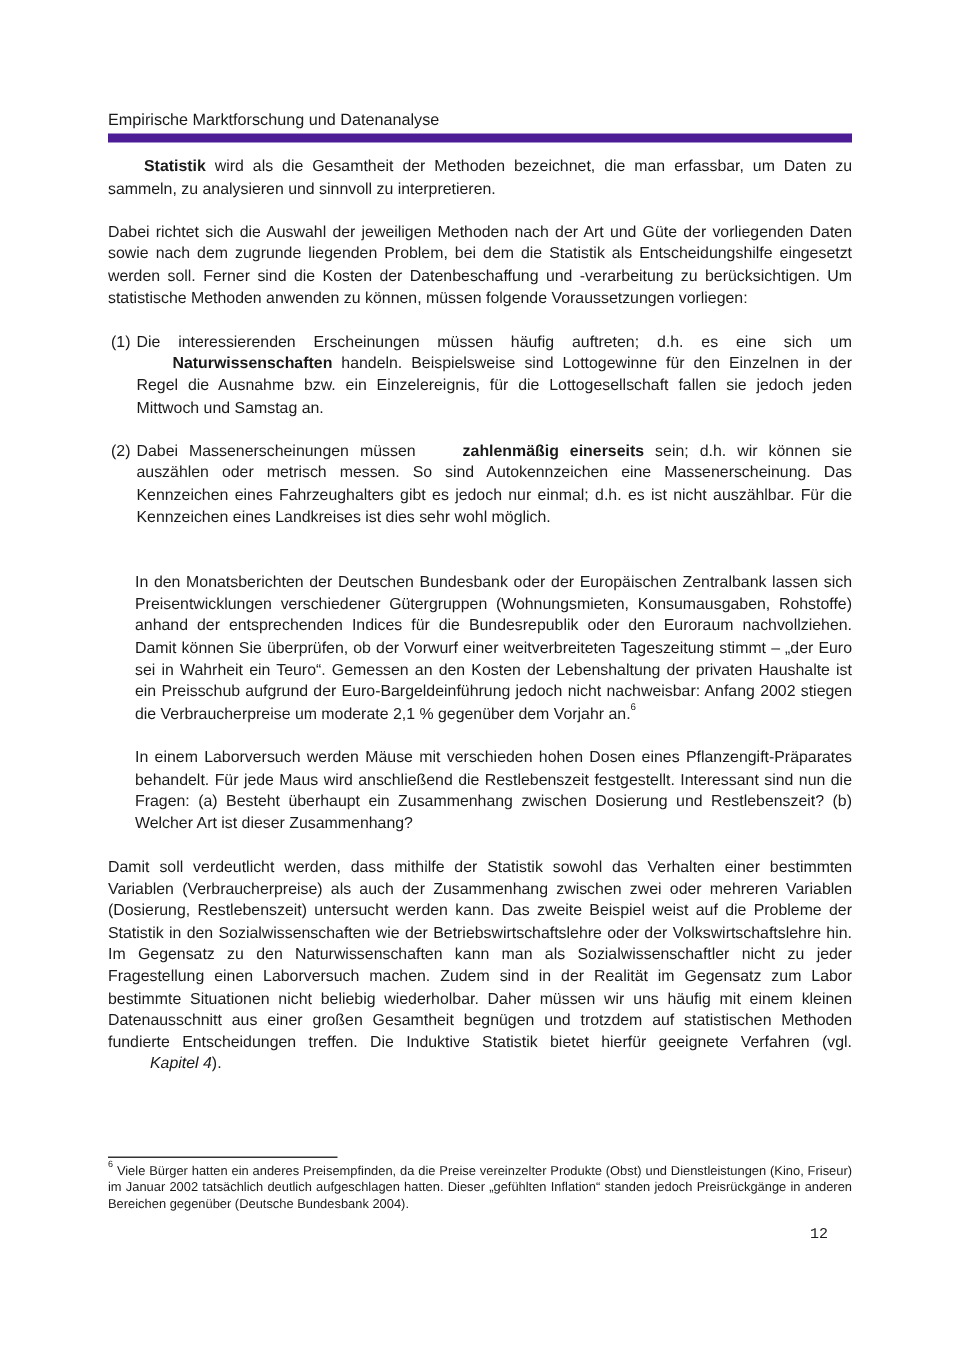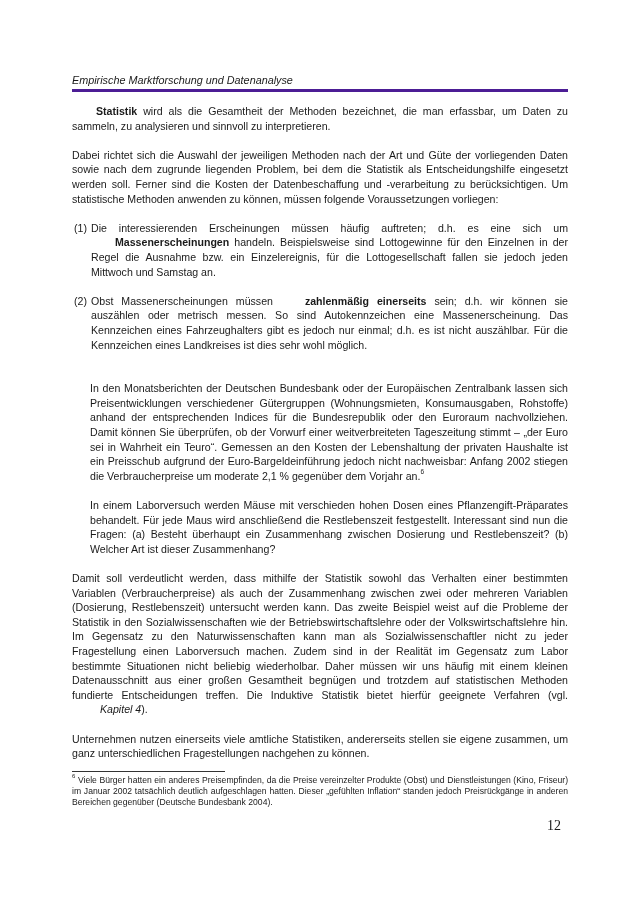--- a/index.html
+++ b/index.html
@@ -6,74 +6,73 @@
     body { width: 640px; height: 905px; position: relative; overflow: hidden; }
     .page { position: absolute; left: 0; top: 0; width: 640px; height: 905px; background: #fff; }
     .content {
       position: absolute; left: 72px; width: 496px;
       font-family: "Liberation Sans", sans-serif;
       font-size: 10.6px; line-height: 14.6px; color: #1a1a1a;
     }
     .header {
       position: absolute; left: 72px; top: 74px; width: 496px;
       font-family: "Liberation Sans", sans-serif; font-size: 10.8px; color: #1a1a1a;
-      border-bottom: 3px solid #4c1d95; padding-bottom: 2px; line-height: 13px; font-style: italic;
+      border-bottom: 6px solid #4c1d95; padding-bottom: 2px; line-height: 13px;
     }
     p { margin: 0; text-align: justify; }
     .b { font-weight: bold; padding-left: 24px; }
     .i { font-style: italic; margin-left: 28px; }
     .gap { height: 14.6px; }
     .list-item { position: relative; padding-left: 19px; text-align: justify; }
     .list-num { position: absolute; left: 2px; top: 0; }
     .example { padding-left: 18px; text-align: justify; }
     sup { font-size: 6.5px; line-height: 0; position: relative; top: -1px; }
     .fn-rule { position: absolute; left: 72px; top: 771px; width: 153px; border-top: 1px solid #333; }
     .footnote {
       position: absolute; left: 72px; top: 775px; width: 496px;
       font-family: "Liberation Sans", sans-serif; font-size: 8.6px; line-height: 11.2px; color: #1a1a1a; text-align: justify;
     }
     .footnote sup { font-size: 6px; }
     .pagenum {
-      position: absolute; left: 540px; top: 818px; width: 28px; text-align: center;
-      font-family: Liberation Serif, serif; font-size: 14px; color: #1a1a1a;
+      position: absolute; left: 540px; top: 818px; width: 28px; text-align: left;
+      font-family: Liberation Mono, monospace; font-size: 10px; color: #1a1a1a;
     }
   </style>
 </head>
 <body>
 
 <div class="page">
 
   <div class="header">Empirische Marktforschung und Datenanalyse</div>
 
   <div class="content" style="top:104px;">
     <p><span class="b">Statistik</span><span> wird als die Gesamtheit der Methoden bezeichnet, die man erfassbar, um Daten zu sammeln, zu analysieren und sinnvoll zu interpretieren.</span></p>
     <div class="gap"></div>
     <p>Dabei richtet sich die Auswahl der jeweiligen Methoden nach der Art und Güte der vorliegenden Daten sowie nach dem zugrunde liegenden Problem, bei dem die Statistik als Entscheidungshilfe eingesetzt werden soll. Ferner sind die Kosten der Datenbeschaffung und -verarbeitung zu berücksichtigen. Um statistische Methoden anwenden zu können, müssen folgende Voraussetzungen vorliegen:</p>
     <div class="gap"></div>
 
     <div class="list-item">
       <span class="list-num">(1)</span>
-      <span>Die interessierenden Erscheinungen müssen häufig auftreten; d.h. es eine sich um </span><span class="b">Massenerscheinungen</span><span> handeln. Beispielsweise sind Lottogewinne für den Einzelnen in der Regel die Ausnahme bzw. ein Einzelereignis, für die Lottogesellschaft fallen sie jedoch jeden Mittwoch und Samstag an.</span>
+      <span>Die interessierenden Erscheinungen müssen häufig auftreten; d.h. es eine sich um </span><span class="b">Naturwissenschaften</span><span> handeln. Beispielsweise sind Lottogewinne für den Einzelnen in der Regel die Ausnahme bzw. ein Einzelereignis, für die Lottogesellschaft fallen sie jedoch jeden Mittwoch und Samstag an.</span>
     </div>
     <div class="gap"></div>
     <div class="list-item">
       <span class="list-num">(2)</span>
-      <span>Obst Massenerscheinungen müssen </span><span class="b">zahlenmäßig einerseits</span><span> sein; d.h. wir können sie auszählen oder metrisch messen. So sind Autokennzeichen eine Massenerscheinung. Das Kennzeichen eines Fahrzeughalters gibt es jedoch nur einmal; d.h. es ist nicht auszählbar. Für die Kennzeichen eines Landkreises ist dies sehr wohl möglich.</span>
+      <span>Dabei Massenerscheinungen müssen </span><span class="b">zahlenmäßig einerseits</span><span> sein; d.h. wir können sie auszählen oder metrisch messen. So sind Autokennzeichen eine Massenerscheinung. Das Kennzeichen eines Fahrzeughalters gibt es jedoch nur einmal; d.h. es ist nicht auszählbar. Für die Kennzeichen eines Landkreises ist dies sehr wohl möglich.</span>
     </div>
     <div class="gap"></div>
 
     <div class="gap"></div>
 
     <div class="example"><span>In den Monatsberichten der Deutschen Bundesbank oder der Europäischen Zentralbank lassen sich Preisentwicklungen verschiedener Gütergruppen (Wohnungsmieten, Konsumausgaben, Rohstoffe) anhand der entsprechenden Indices für die Bundesrepublik oder den Euroraum nachvollziehen. Damit können Sie überprüfen, ob der Vorwurf einer weitverbreiteten Tageszeitung stimmt – „der Euro sei in Wahrheit ein Teuro“. Gemessen an den Kosten der Lebenshaltung der privaten Haushalte ist ein Preisschub aufgrund der Euro-Bargeldeinführung jedoch nicht nachweisbar: Anfang 2002 stiegen die Verbraucherpreise um moderate 2,1 % gegenüber dem Vorjahr an.</span><sup>6</sup></div>
     <div class="gap"></div>
     <div class="example">In einem Laborversuch werden Mäuse mit verschieden hohen Dosen eines Pflanzengift-Präparates behandelt. Für jede Maus wird anschließend die Restlebenszeit festgestellt. Interessant sind nun die Fragen: (a) Besteht überhaupt ein Zusammenhang zwischen Dosierung und Restlebenszeit? (b) Welcher Art ist dieser Zusammenhang?</div>
     <div class="gap"></div>
 
     <p><span>Damit soll verdeutlicht werden, dass mithilfe der Statistik sowohl das Verhalten einer bestimmten Variablen (Verbraucherpreise) als auch der Zusammenhang zwischen zwei oder mehreren Variablen (Dosierung, Restlebenszeit) untersucht werden kann. Das zweite Beispiel weist auf die Probleme der Statistik in den Sozialwissenschaften wie der Betriebswirtschaftslehre oder der Volkswirtschaftslehre hin. Im Gegensatz zu den Naturwissenschaften kann man als Sozialwissenschaftler nicht zu jeder Fragestellung einen Laborversuch machen. Zudem sind in der Realität im Gegensatz zum Labor bestimmte Situationen nicht beliebig wiederholbar. Daher müssen wir uns häufig mit einem kleinen Datenausschnitt aus einer großen Gesamtheit begnügen und trotzdem auf statistischen Methoden fundierte Entscheidungen treffen. Die Induktive Statistik bietet hierfür geeignete Verfahren (vgl. </span><span class="i">Kapitel 4</span><span>).</span></p>
     <div class="gap"></div>
-    <p>Unternehmen nutzen einerseits viele amtliche Statistiken, andererseits stellen sie eigene zusammen, um ganz unterschiedlichen Fragestellungen nachgehen zu können.</p>
   </div>
 
   <div class="fn-rule"></div>
   <div class="footnote"><sup>6</sup><span> Viele Bürger hatten ein anderes Preisempfinden, da die Preise vereinzelter Produkte (Obst) und Dienstleistungen (Kino, Friseur) im Januar 2002 tatsächlich deutlich aufgeschlagen hatten. Dieser „gefühlten Inflation“ standen jedoch Preisrückgänge in anderen Bereichen gegenüber (Deutsche Bundesbank 2004).</span></div>
 
   <div class="pagenum">12</div>
 </div>
 
 </body></html>

